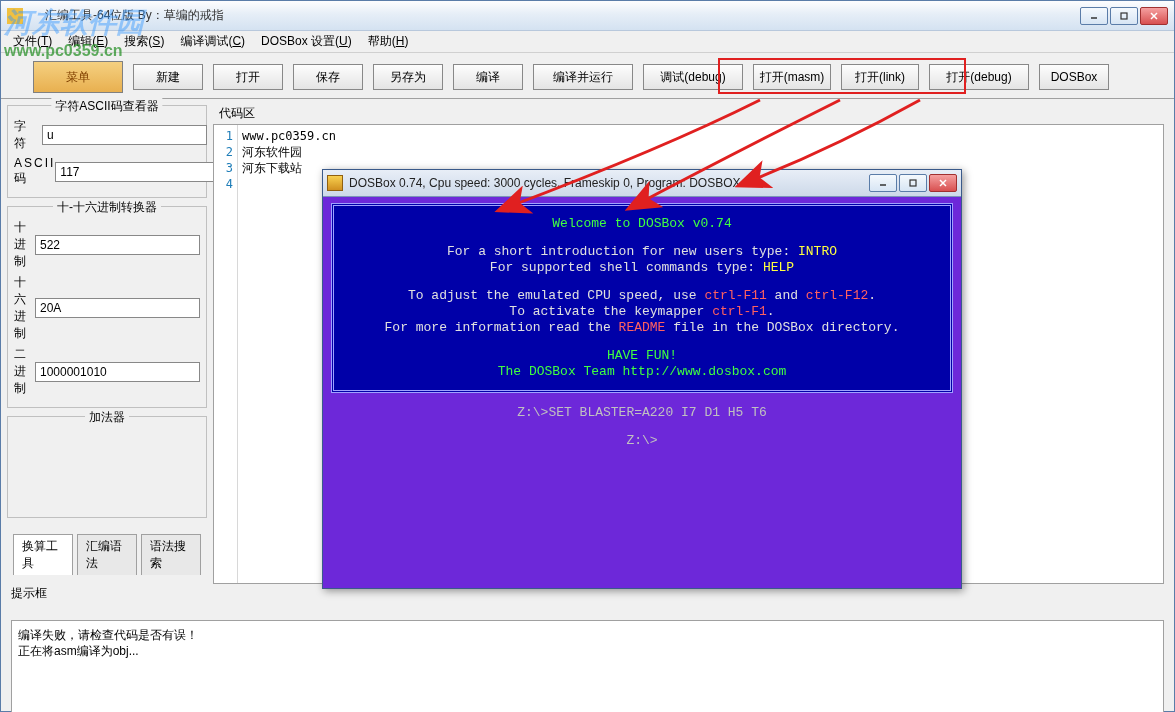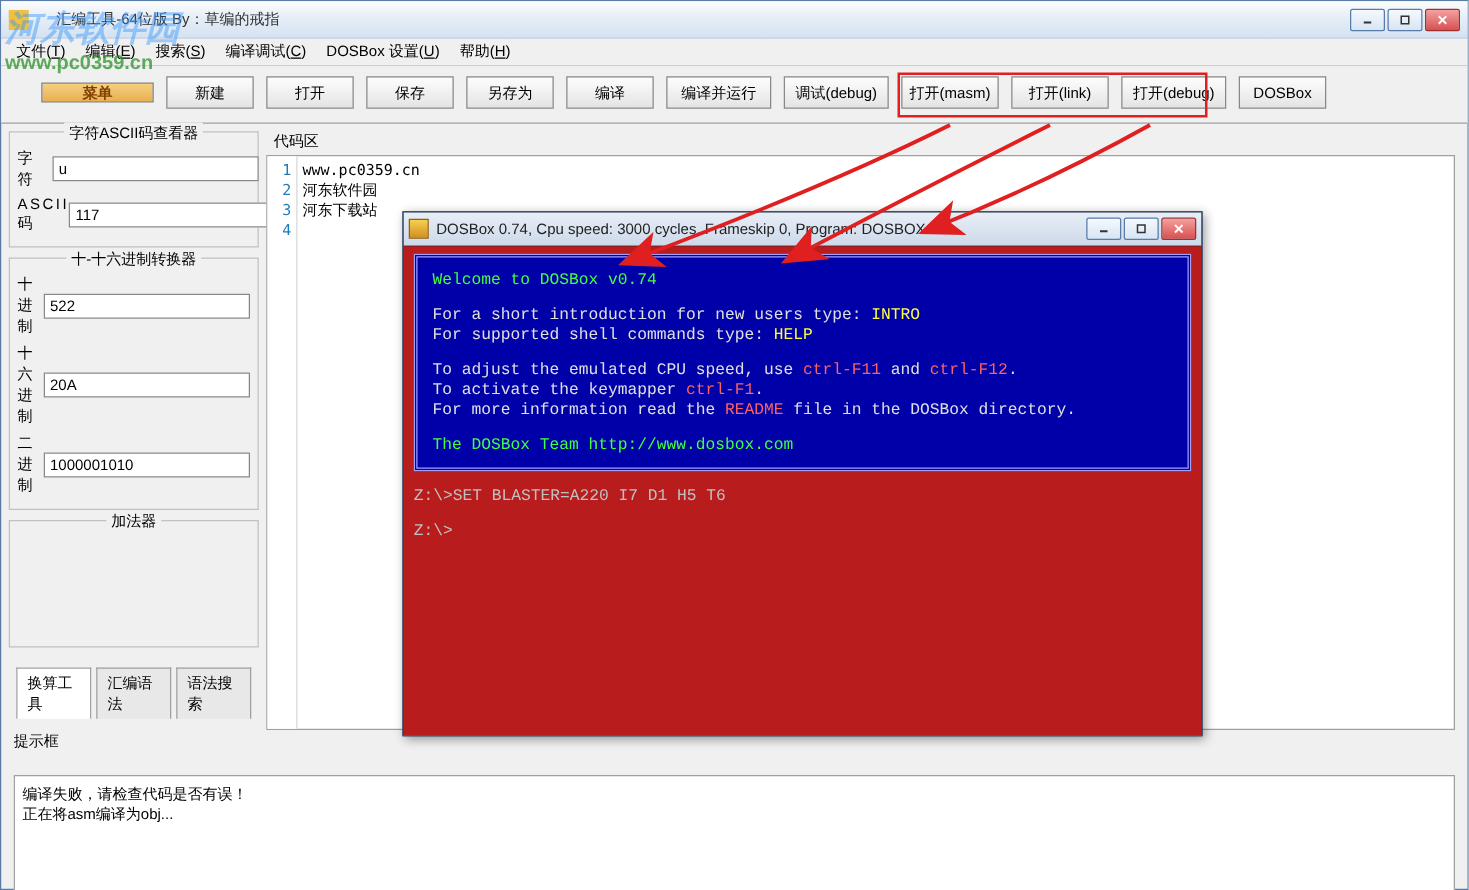--- a/index.html
+++ b/index.html
@@ -20,23 +20,23 @@
 .menuitem u { text-decoration: underline; }
 
 
 .watermark { position: absolute; top: 4px; left: 4px; pointer-events: none; z-index: 50; }
 .watermark .wm1 { font-size: 28px; font-weight: bold; color: rgba(50,150,255,0.45); font-style: italic; }
 .watermark .wm2 { font-size: 16px; font-weight: bold; color: rgba(30,140,30,0.7); }
 
 .toolbar { height: 46px; border-bottom: 1px solid #a0a0a0; padding: 8px 10px 8px 10px; position: relative; background: #f0f0f0; }
 .toolbar .highlight-box { position: absolute; border: 2px solid #e02020; top: 5px; left: 717px; width: 248px; height: 36px; pointer-events: none; }
 .toolbar-inner { display: flex; align-items: center; gap: 10px; padding-left: 22px; }
-.tool-left { width: 90px; height: 16px; border: 1px solid #808080; background: linear-gradient(#f5d080,#e8b050); display: flex; align-items: center; justify-content: center; color: #804000; font-weight: bold; }
+.tool-left { width: 90px; height: 32px; border: 1px solid #808080; background: linear-gradient(#f5d080,#e8b050); display: flex; align-items: center; justify-content: center; color: #804000; font-weight: normal; }
 .tbtn { width: 70px; height: 26px; border: 1px solid #888; background: linear-gradient(#fdfdfd,#e4e4e4); cursor: pointer; font-size: 12px; }
-.tbtn.wide { width: 84px; }
+.tbtn.wide { width: 100px; }
 .tbtn.wider { width: 78px; }
 
 .body-area { display: flex; height: 482px; }
 .left-panel { width: 212px; padding: 6px; display: flex; flex-direction: column; gap: 8px; }
 .fieldset { border: 1px solid #c0c0c0; padding: 8px 6px 6px; position: relative; }
 .fieldset .legend { position: absolute; top: -8px; left: 50%; transform: translateX(-50%); background: #f0f0f0; padding: 0 4px; font-size: 12px; white-space: nowrap; }
 .row { display: flex; align-items: center; margin: 4px 0; }
 .row label { width: 70px; letter-spacing: 2px; }
 .row input { flex: 1; border: 1px solid #888; height: 20px; padding: 0 4px; font-size: 12px; background: #fff; }
 
@@ -55,21 +55,21 @@
 .hint-area { margin: 4px 10px 0 10px; }
 .hint-title { font-size: 12px; margin-bottom: 18px; }
 .hint-box { border: 1px solid #a0a0a0; background: #fff; height: 96px; padding: 6px; position: relative; overflow-y: scroll; }
 .hint-box div { line-height: 16px; font-size: 12px; }
 
 
 .dosbox-window { position: absolute; top: 169px; left: 322px; width: 640px; height: 420px; border: 1px solid #3a5a8a; z-index: 20; background: #000; box-shadow: 2px 2px 8px rgba(0,0,0,0.4); }
 .dosbox-titlebar { height: 27px; background: linear-gradient(#e8eef7,#cdd9e9); display: flex; align-items: center; padding: 0 4px; border-bottom: 1px solid #7a94b8; }
 .dosbox-titlebar .dbicon { width: 16px; height: 16px; background: linear-gradient(#f8d050,#d09020); border: 1px solid #906010; margin-right: 6px; }
 .dosbox-titlebar .dbtitle { flex: 1; font-size: 12px; color: #222; }
-.dosbox-content { height: calc(100% - 27px); background: #b91c1c; font-family: "Courier New", monospace; font-size: 13px; line-height: 16px; padding: 6px 8px; color: #ccc; position: relative; }
+.dosbox-content { height: calc(100% - 27px); background: #6d28d9; font-family: "Courier New", monospace; font-size: 13px; line-height: 16px; padding: 6px 8px; color: #ccc; position: relative; text-align: center; }
 .dos-frame { border: 3px double #a0a0ff; padding: 10px 12px; margin-bottom: 12px; background: #0000a8; }
 .dos-frame .welcome { color: #40ff40; margin-bottom: 12px; }
 .dos-frame .line { color: #e0e0e0; }
 .dos-frame .y { color: #ffff40; }
 .dos-frame .r { color: #ff6060; }
 .dos-frame .g { color: #40ff40; }
 .prompt-line { color: #c0c0c0; }
 
 
 .arrow { position: absolute; pointer-events: none; z-index: 25; }
@@ -243,19 +243,20 @@
   <div class="dosbox-content">
     <div class="dos-frame">
       <div class="welcome">Welcome to DOSBox v0.74</div>
       <div class="line"><span>For a short introduction for new users type: </span><span class="y">INTRO</span></div>
       <div class="line"><span>For supported shell commands type: </span><span class="y">HELP</span></div>
       <div style="height:12px"></div>
       <div class="line"><span>To adjust the emulated CPU speed, use </span><span class="r">ctrl-F11</span><span> and </span><span class="r">ctrl-F12</span><span>.</span></div>
       <div class="line"><span>To activate the keymapper </span><span class="r">ctrl-F1</span><span>.</span></div>
       <div class="line"><span>For more information read the </span><span class="r">README</span><span> file in the DOSBox directory.</span></div>
       <div style="height:12px"></div>
+      <div class="g">HAVE FUN!</div>
       <div class="line"><span class="g">The DOSBox Team </span><span class="g">http://www.dosbox.com</span></div>
     </div>
     <div class="prompt-line">Z:\&gt;SET BLASTER=A220 I7 D1 H5 T6</div>
     <div style="height:12px"></div>
     <div class="prompt-line">Z:\&gt;</div>
   </div>
 </div>
 
 </body></html>

